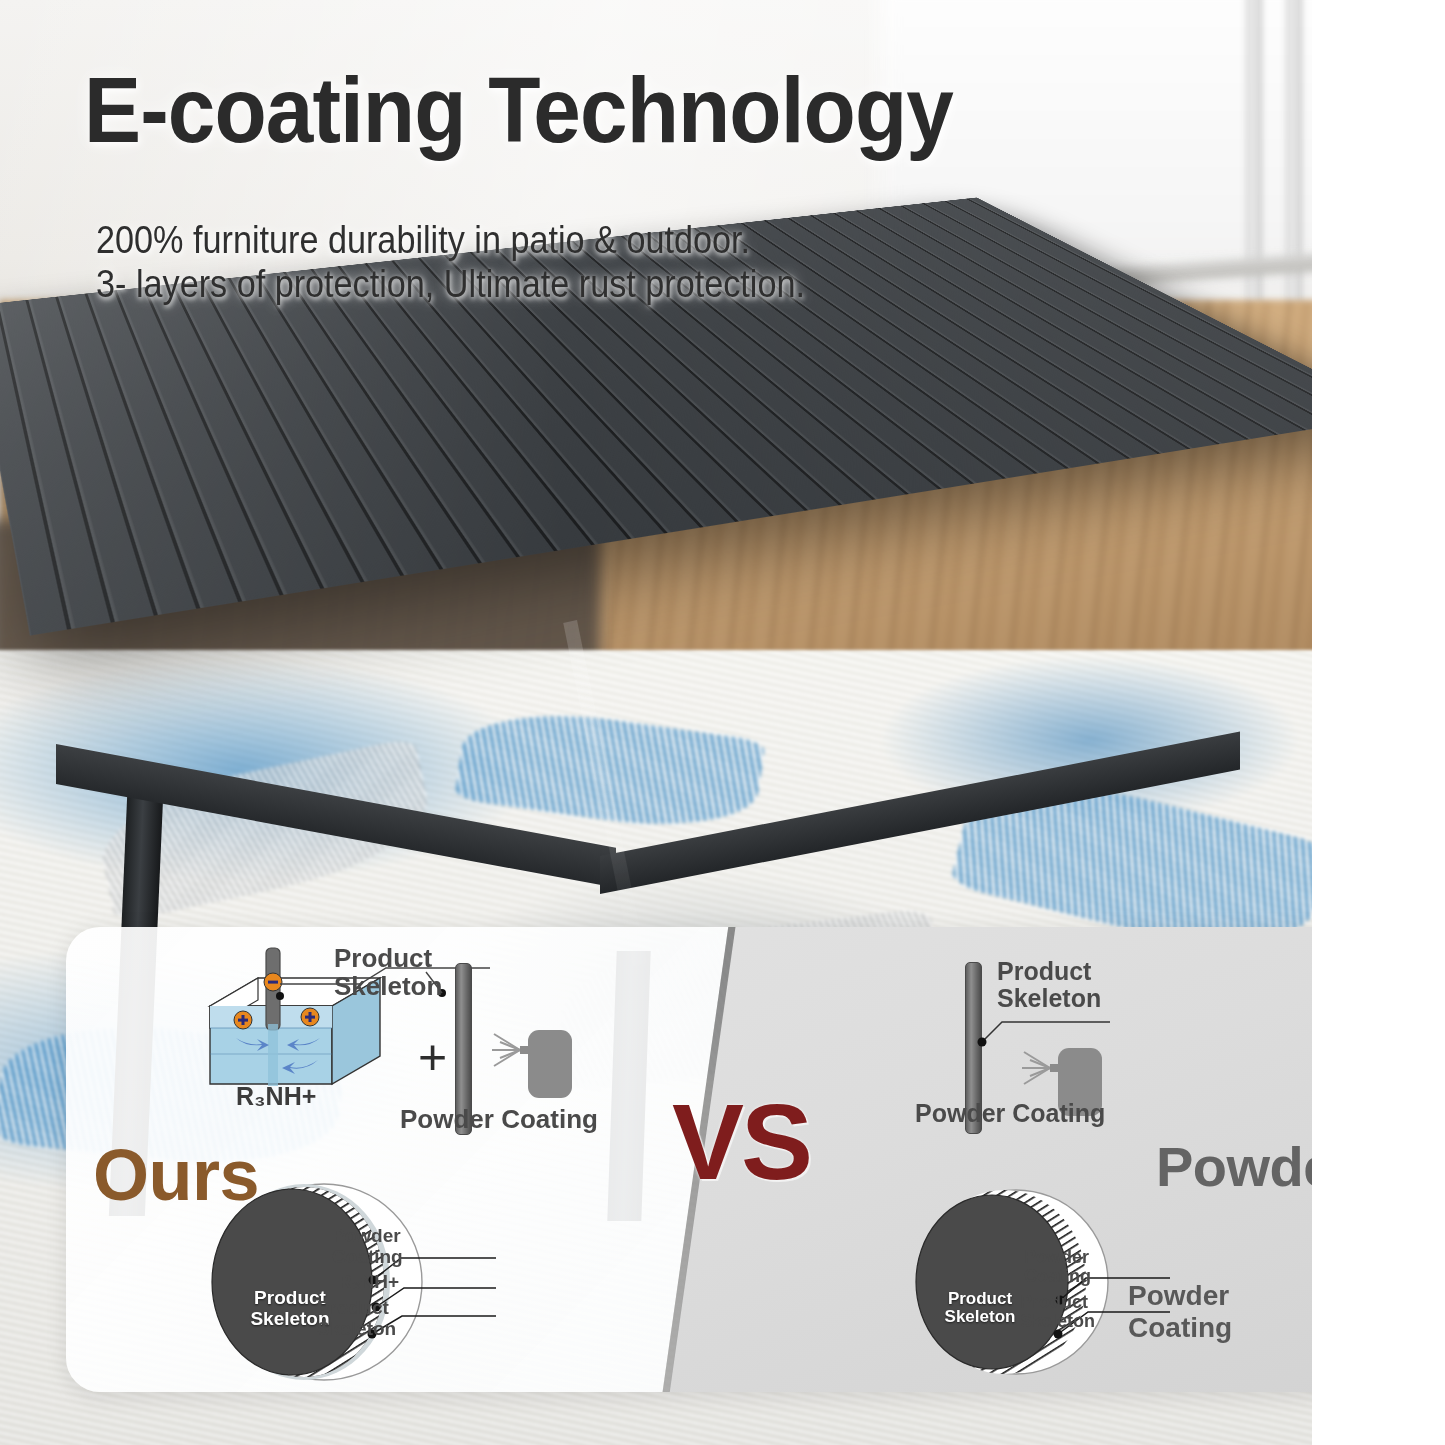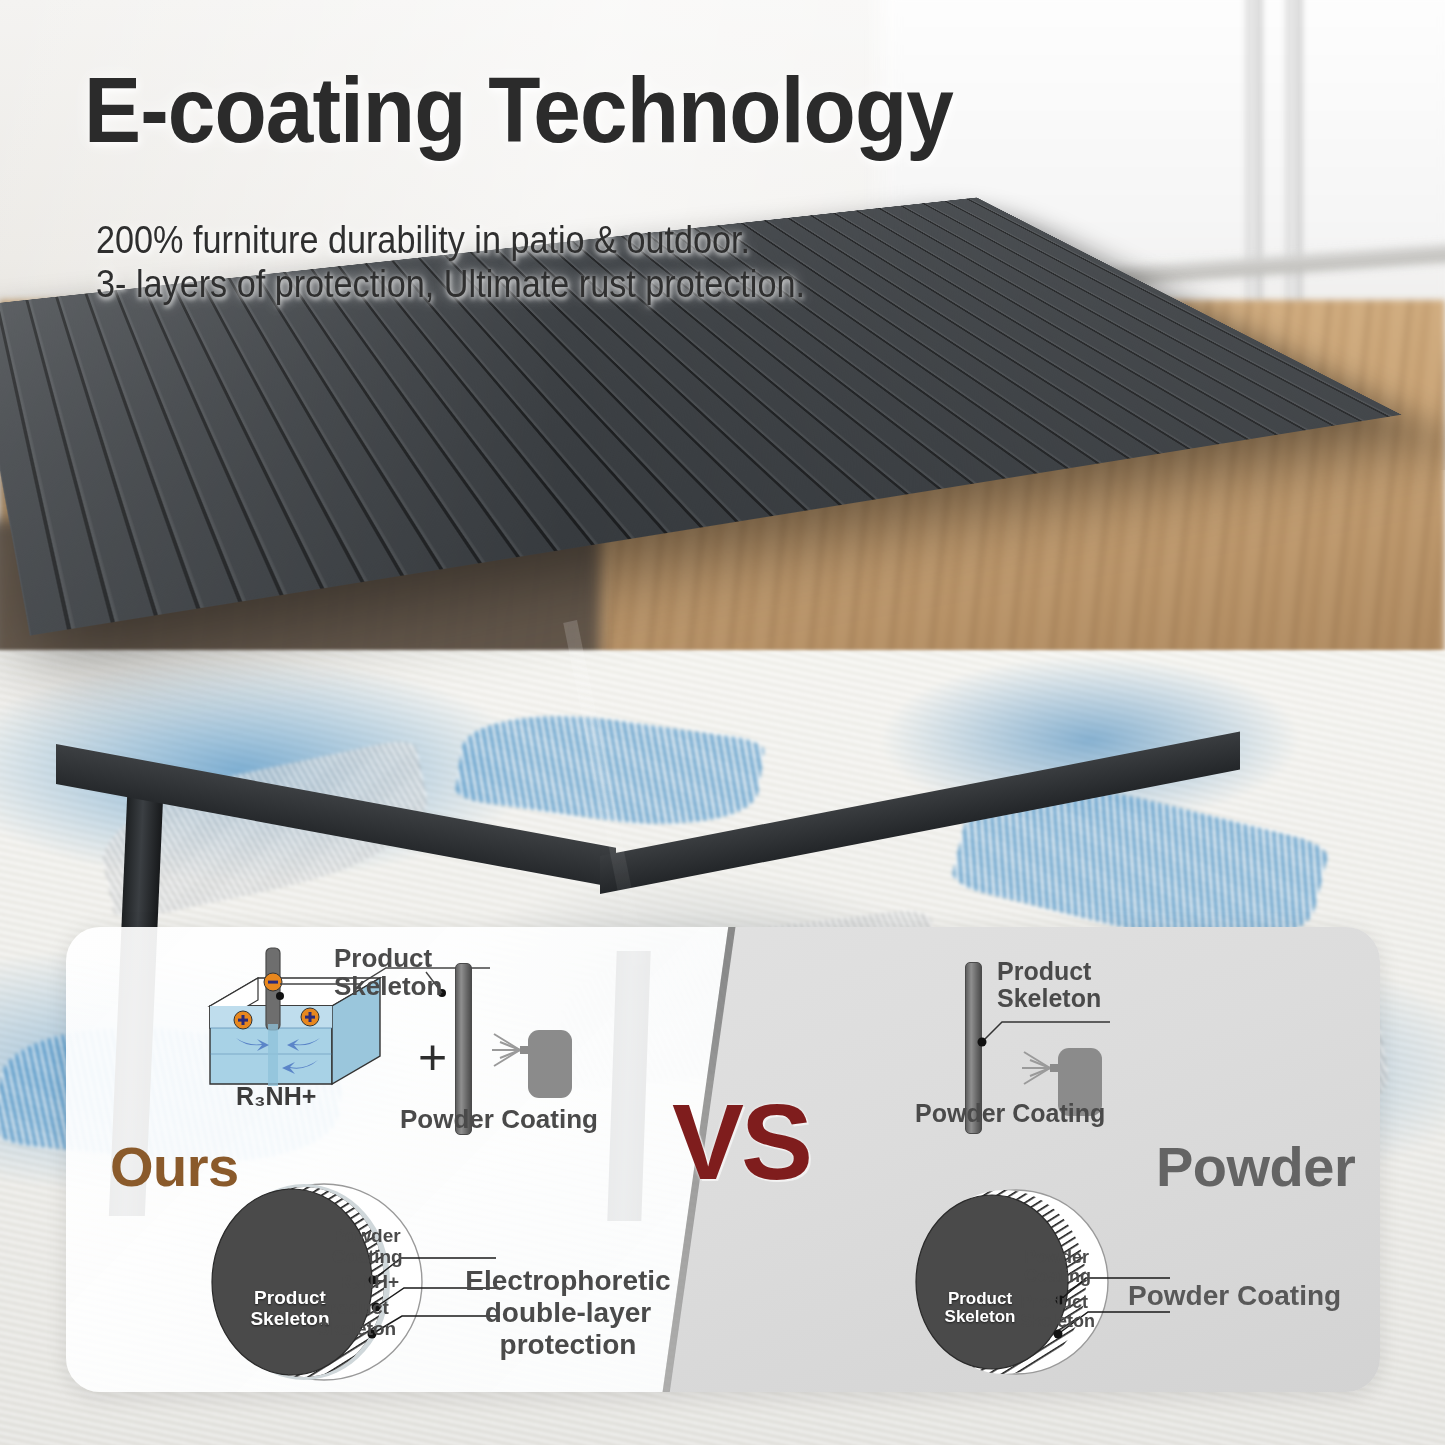--- a/index.html
+++ b/index.html
@@ -1,20 +1,20 @@
 <!DOCTYPE html>
 <html><head>
 <meta charset="utf-8">
 <style>
   * { box-sizing: border-box; margin: 0; padding: 0; }
   html, body { width: 1445px; height: 1445px; overflow: hidden; }
   body { font-family: "Liberation Sans", sans-serif; background: #fff; position: relative; }
 
   
-  #poster { position: absolute; inset: 0; width: 1445px; height: 1445px; overflow: hidden; }
+  #poster { position: absolute; inset: 0; width: 1312px; height: 1445px; overflow: hidden; }
 
   
   .photo { position: absolute; inset: 0; overflow: hidden; }
   .bg-wall {
     position: absolute; left: 0; top: 0; width: 1445px; height: 470px;
     background:
       linear-gradient(100deg, rgba(255,255,255,.0) 0%, rgba(255,255,255,.55) 40%, rgba(255,255,255,.15) 100%),
       linear-gradient(180deg, #f4f3f1 0%, #eceae6 55%, #ded9d2 100%);
   }
   .bg-window {
@@ -154,22 +154,22 @@
 
   
   .vs {
     position: absolute; left: 672px; top: 1079px; font-size: 108px; font-weight: 700;
     color: #7f1d1d; letter-spacing: -3px;
     text-shadow: 0 0 3px rgba(255,255,255,.95), 2px 2px 0 rgba(255,255,255,.55);
     z-index: 9;
   }
 
   .ours-label {
-    position: absolute; left: 110px; top: 1134px;
-    font-size: 56px; font-weight: 700; color: #8a5a2b; letter-spacing: -.5px;
+    position: absolute; left: 93px; top: 1134px;
+    font-size: 72px; font-weight: 700; color: #8a5a2b; letter-spacing: -.5px;
   }
   .others-label {
     position: absolute; left: 1156px; top: 1134px;
     font-size: 56px; font-weight: 700; color: #646464; letter-spacing: -.5px;
   }
 
   
   .diagram-lbl { position: absolute; font-weight: 700; color: #4a4a4a; line-height: 1.08; }
 
   .plus-sign {
@@ -334,24 +334,20 @@
   <div class="diagram-lbl" style="left:332px; top:1226px; font-size:19px; line-height:1.08;">
     <div>Powder</div>
     <div>Coating</div>
   </div>
   <div class="diagram-lbl" style="left:338px; top:1272px; font-size:19px;">R₃NH+</div>
   <div class="diagram-lbl" style="left:317px; top:1298px; font-size:19px; line-height:1.08;">
     <div>Product</div>
     <div>Skeleton</div>
   </div>
 
-  <div style="position:absolute;left:444px;top:1265px;width:248px;font-size:28px;font-weight:700;color:#4a4a4a;line-height:1.14;text-align:center;">
-    <div>Electrophoretic</div>
-    <div>double-layer protection</div>
-  </div>
 
   <div class="rod" style="left:965px; top:962px; width:17px; height:172px;"></div>
 
   <svg style="position:absolute;left:940px;top:960px;width:260px;height:180px;" viewBox="0 0 260 180">
     <polyline points="42,82 62,62 170,62" fill="none" stroke="#333" stroke-width="1.5"></polyline>
     <circle cx="42" cy="82" r="4.5" fill="#111"></circle>
     <g stroke="#9a9a9a" stroke-width="2" fill="none">
       <line x1="84" y1="92" x2="110" y2="108"></line>
       <line x1="82" y1="108" x2="110" y2="108"></line>
       <line x1="84" y1="124" x2="110" y2="108"></line>

